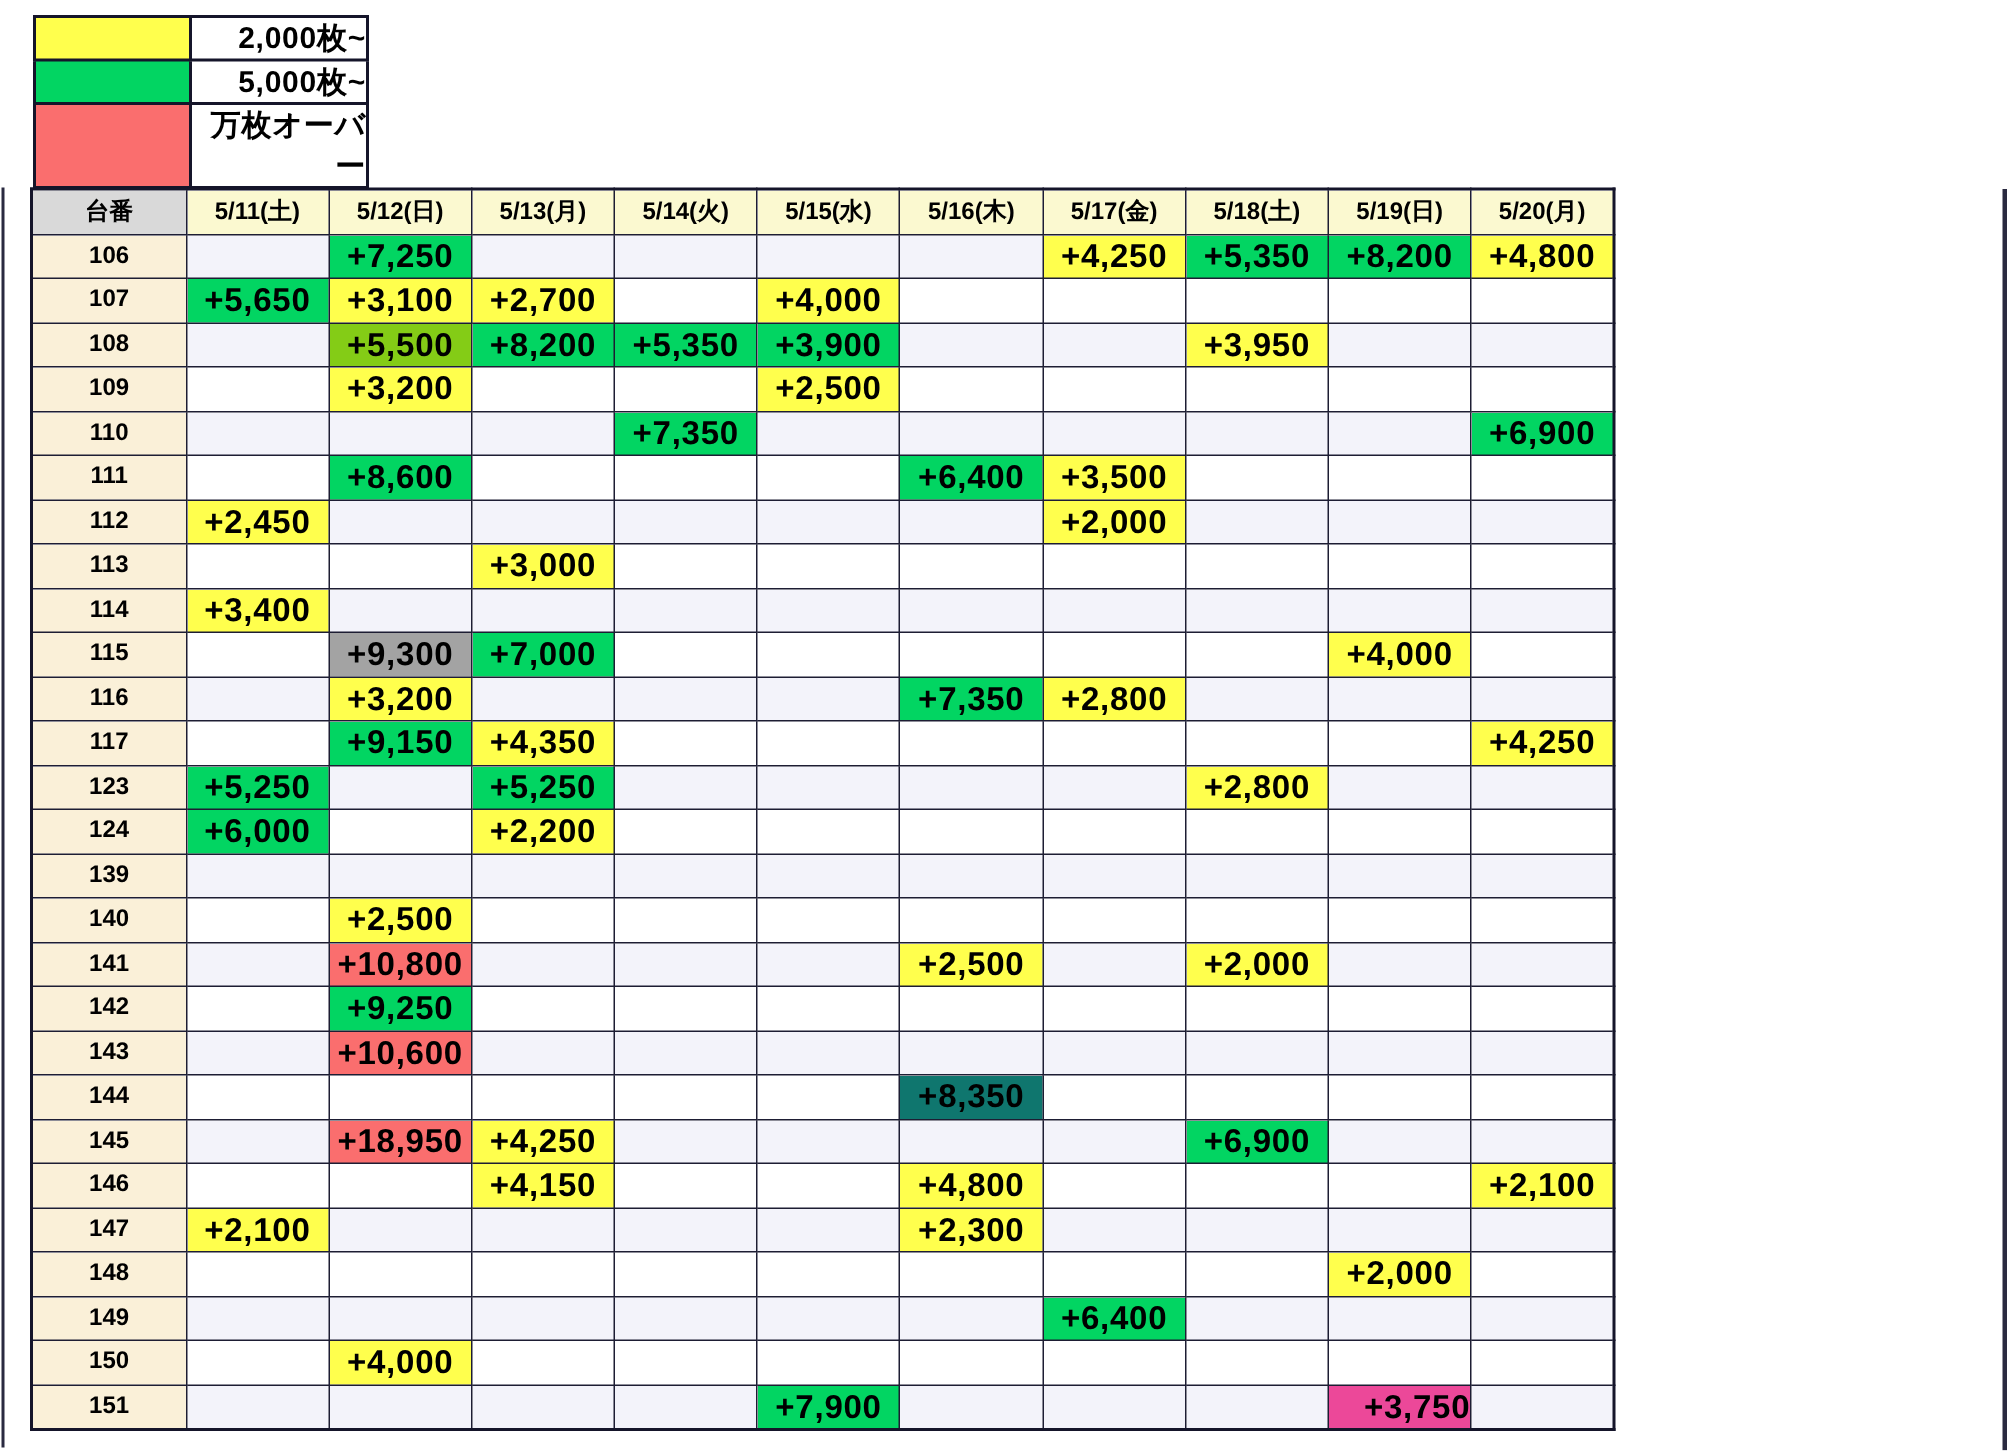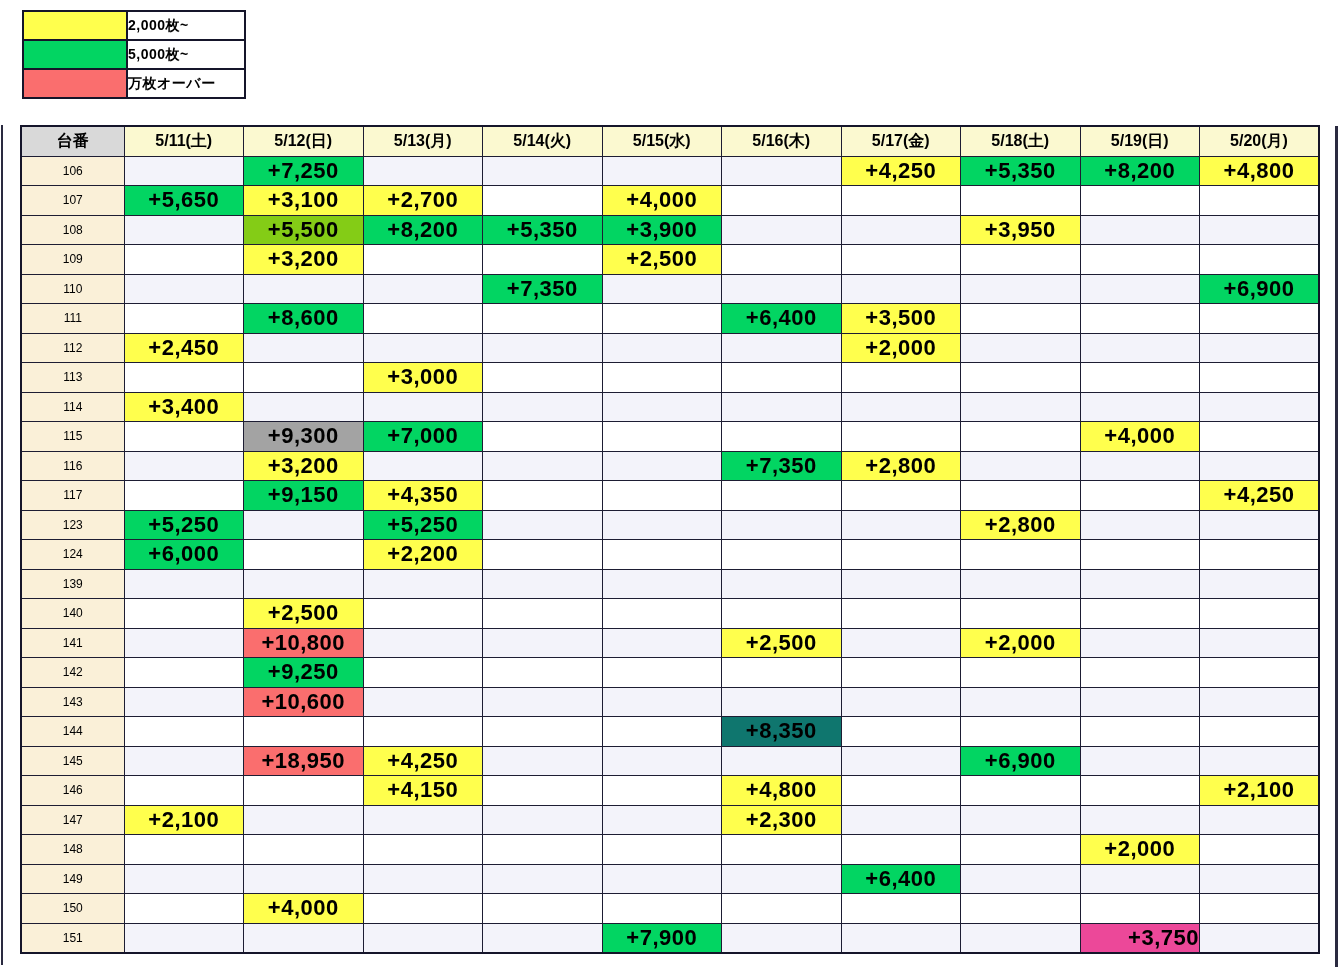--- a/index.html
+++ b/index.html
@@ -23,33 +23,33 @@
   }
   table.legend td {
     border: 2px solid #15152a;
     height: 27px;
     padding: 0;
   }
   td.legend-swatch { width: 102px; }
   td.legend-label {
     width: 116px;
     background: #ffffff;
-    text-align: left;
+    text-align: right;
     vertical-align: middle;
     font-weight: bold;
-    font-size: 14px;
+    font-size: 20px;
     letter-spacing: 0.5px;
   }
 
   
   table.grid {
     position: absolute;
     left: 20px;
     top: 125px;
-    width: 1300px;
+    width: 1057px;
     border-collapse: collapse;
     table-layout: fixed;
     border: 2px solid #15152a;
   }
   table.grid th, table.grid td {
     border: 1.5px solid #1d1d33;
     height: 28.5px;
     padding: 0;
     text-align: center;
     vertical-align: middle;
@@ -62,22 +62,22 @@
     font-size: 16px;
     font-weight: bold;
   }
   th.date {
     background: #fbf9d0;
     font-size: 16px;
     font-weight: bold;
   }
   td.machine {
     background: #faf0d8;
-    font-size: 12px;
-    font-weight: normal;
+    font-size: 16px;
+    font-weight: bold;
   }
   td.val {
     font-size: 22px;
     font-weight: bold;
     letter-spacing: 0.5px;
   }
   tbody tr:nth-child(odd)  td.blank { background: #f3f3fa; }
   tbody tr:nth-child(even) td.blank { background: #ffffff; }
 
   

